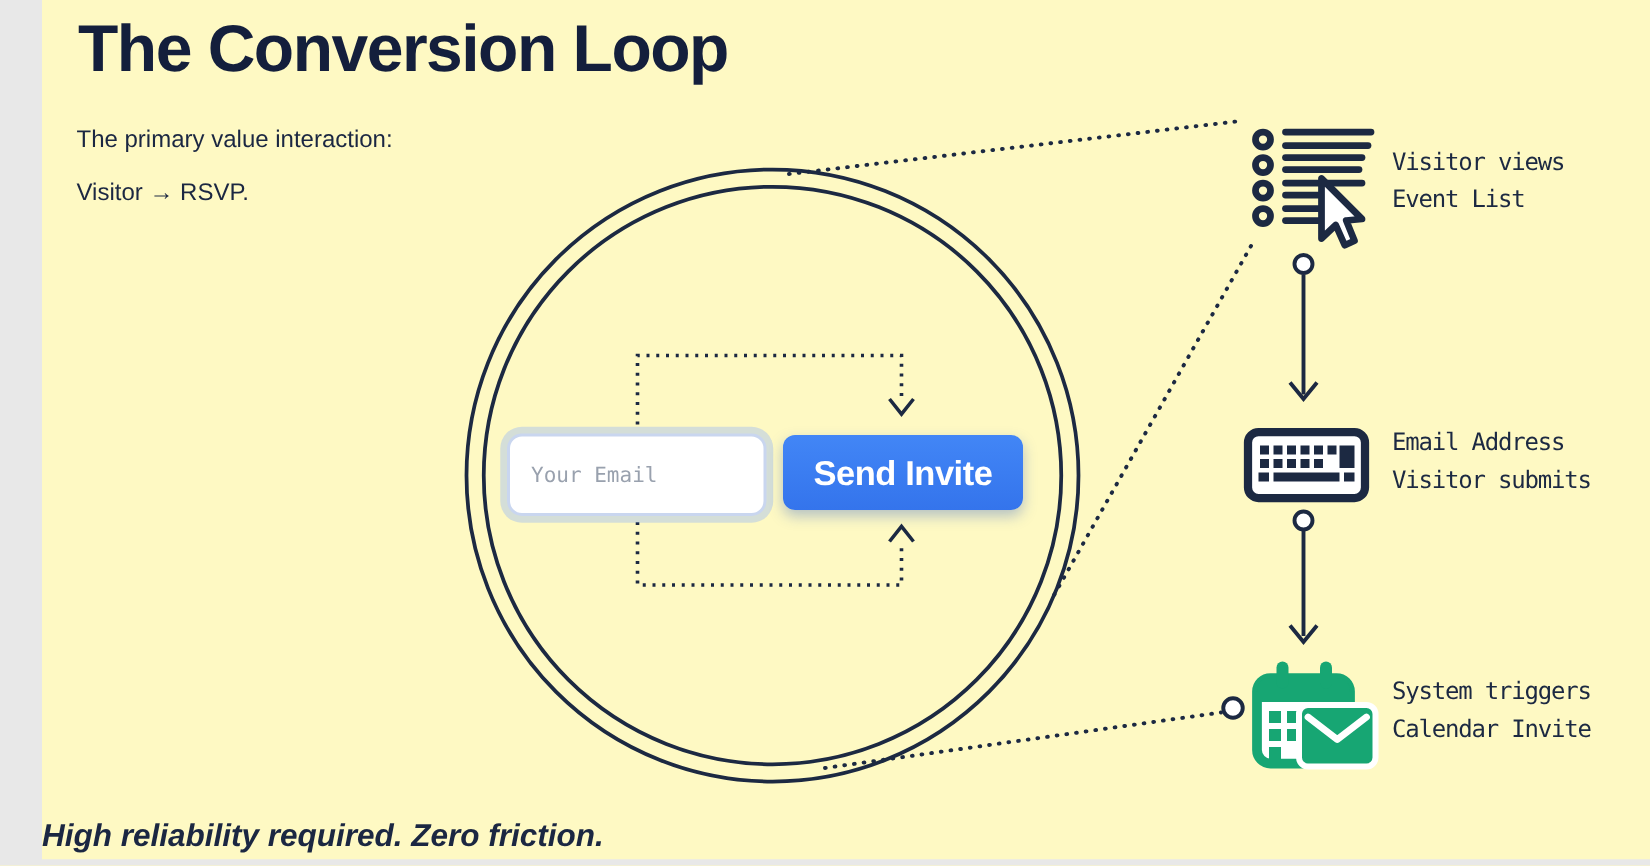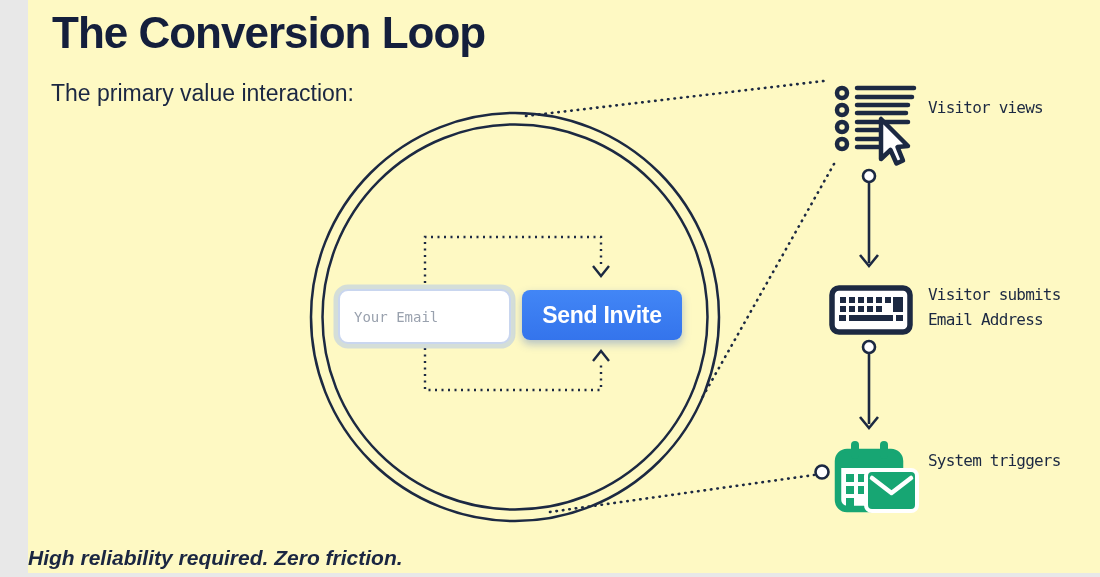--- a/index.html
+++ b/index.html
@@ -12,21 +12,21 @@
     color:#1b2742;
     margin-left:28px;
   }
   .title{
     position:absolute;left:24px;top:8px;margin:0;
     font-size:44px;font-weight:bold;letter-spacing:-1px;
     color:#141f3c;
   }
   .subtitle{
     position:absolute;left:23px;top:76px;
-    font-size:23px;line-height:35px;color:#1b2742;
+    font-size:16px;line-height:35px;color:#1b2742;
   }
   .diagram-svg{position:absolute;left:0;top:0;}
   .email-input{
     position:absolute;left:310px;top:289px;
     width:173px;height:55px;box-sizing:border-box;
     border:2px solid #c9d6ef;border-radius:10px;
     box-shadow:0 0 0 4.5px rgba(168,193,238,0.48);
     background:#ffffff;
     padding:0 14px;
     font-family:"DejaVu Sans Mono", monospace;
@@ -61,20 +61,21 @@
 </style>
 </head>
 <body>
 
 <div class="canvas">
 
   <h1 class="title">The Conversion Loop</h1>
 
   <div class="subtitle">
     <div>The primary value interaction:</div>
+    <div>Visitor → RSVP.</div>
   </div>
 
   <svg class="diagram-svg" width="1100" height="577" viewBox="0 0 1100 577">
 
     <g fill="none" stroke="#1c2942" stroke-width="2.5">
       <circle cx="487" cy="317" r="204"></circle>
       <circle cx="487" cy="317" r="192.5"></circle>
     </g>
 
     <g fill="none" stroke="#1c2942" stroke-width="2.6" stroke-dasharray="0.5 6" stroke-linecap="round">
@@ -163,26 +164,28 @@
       </g>
     </g>
   </svg>
 
   <input class="email-input" type="text" placeholder="Your Email" style="">
 
   <button class="send-btn">Send Invite</button>
 
   <div class="step-label step-1">
     <div>Visitor views</div>
+    <div>Event List</div>
   </div>
 
   <div class="step-label step-2">
+    <div>Email Address</div>
     <div>Visitor submits</div>
-    <div>Email Address</div>
   </div>
 
   <div class="step-label step-3">
     <div>System triggers</div>
+    <div>Calendar Invite</div>
   </div>
 
   <div class="footer">High reliability required. Zero friction.</div>
 
 </div>
 
 </body></html>

